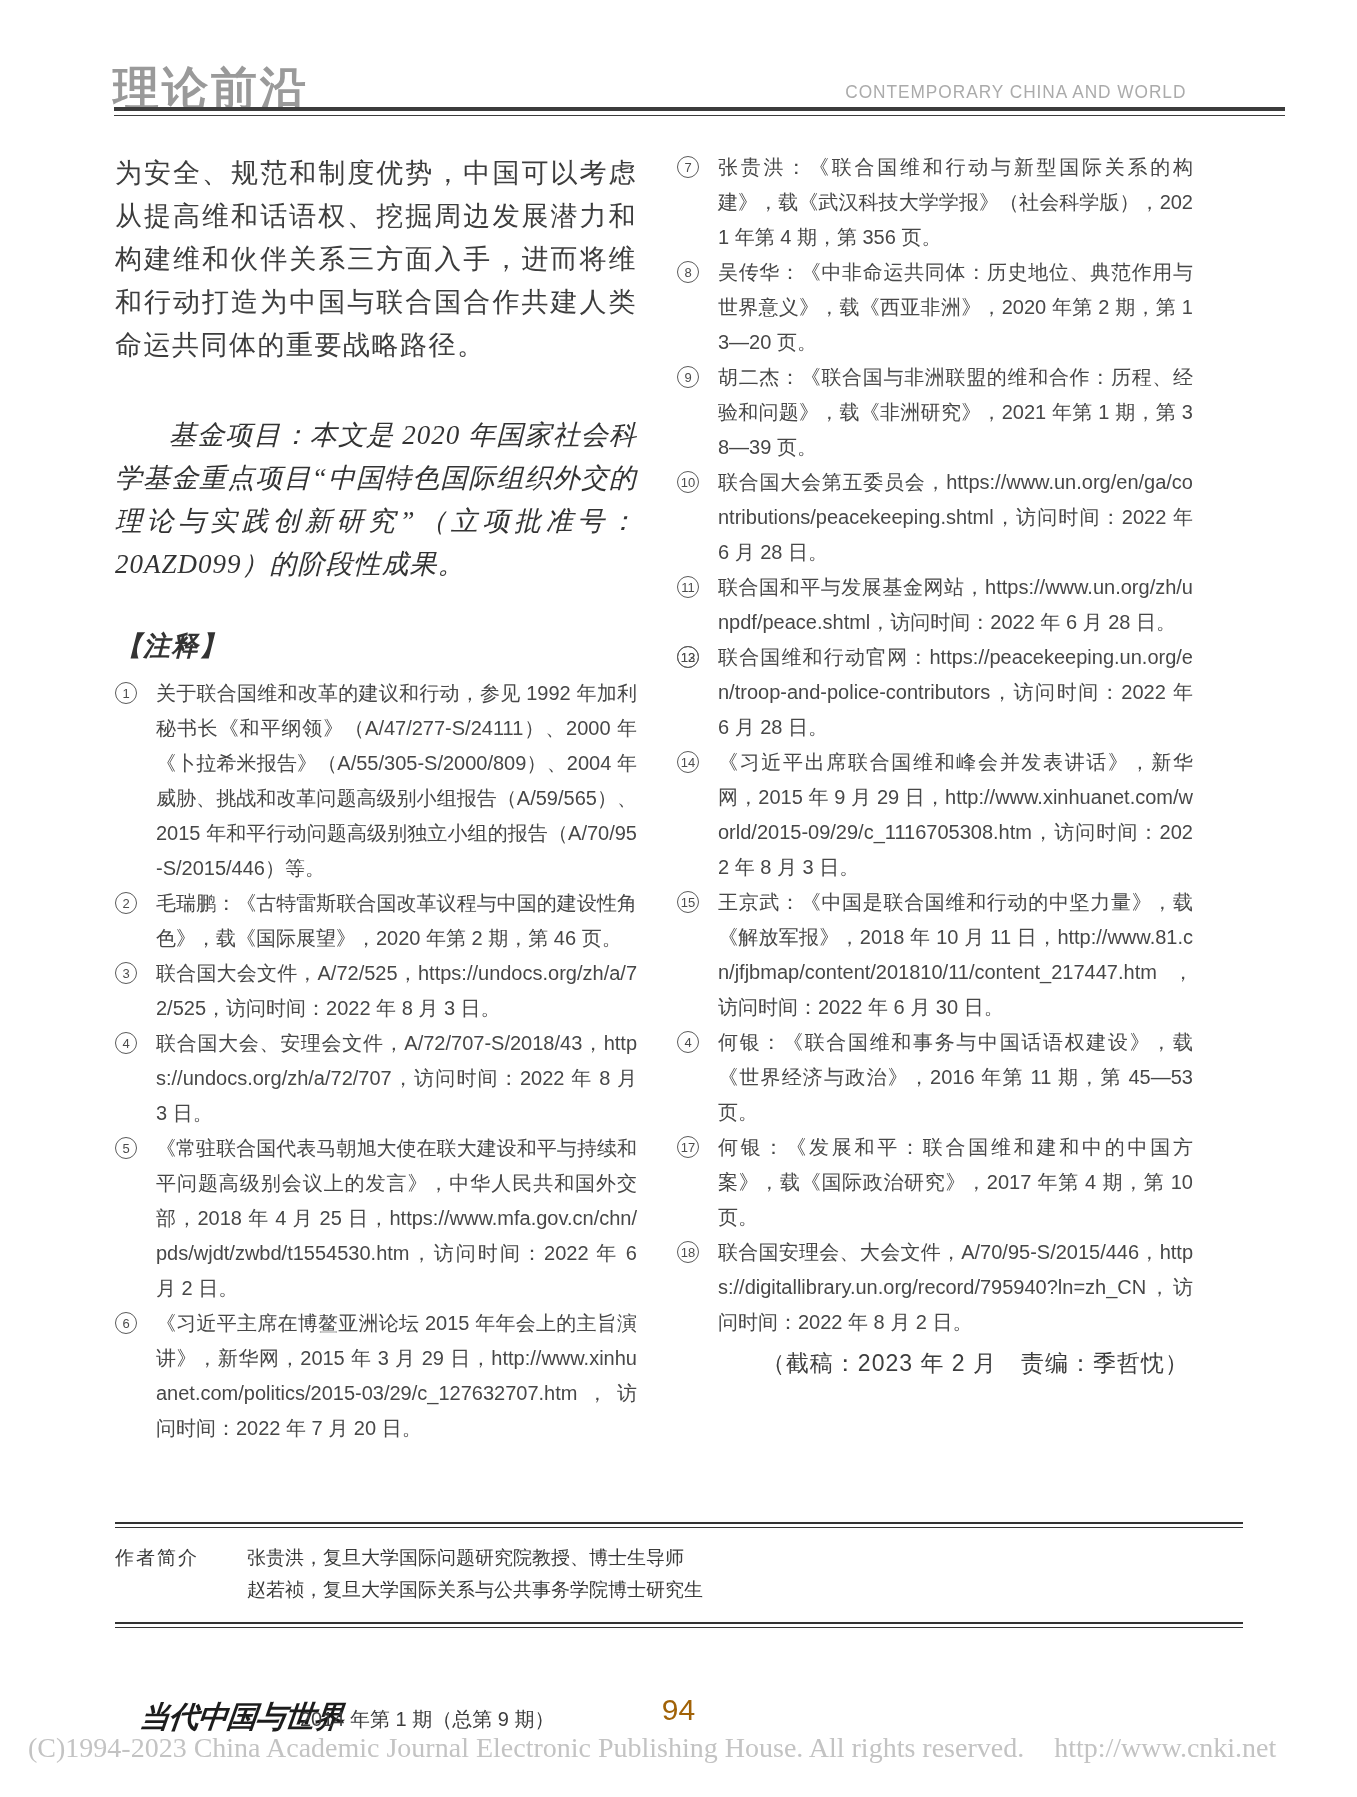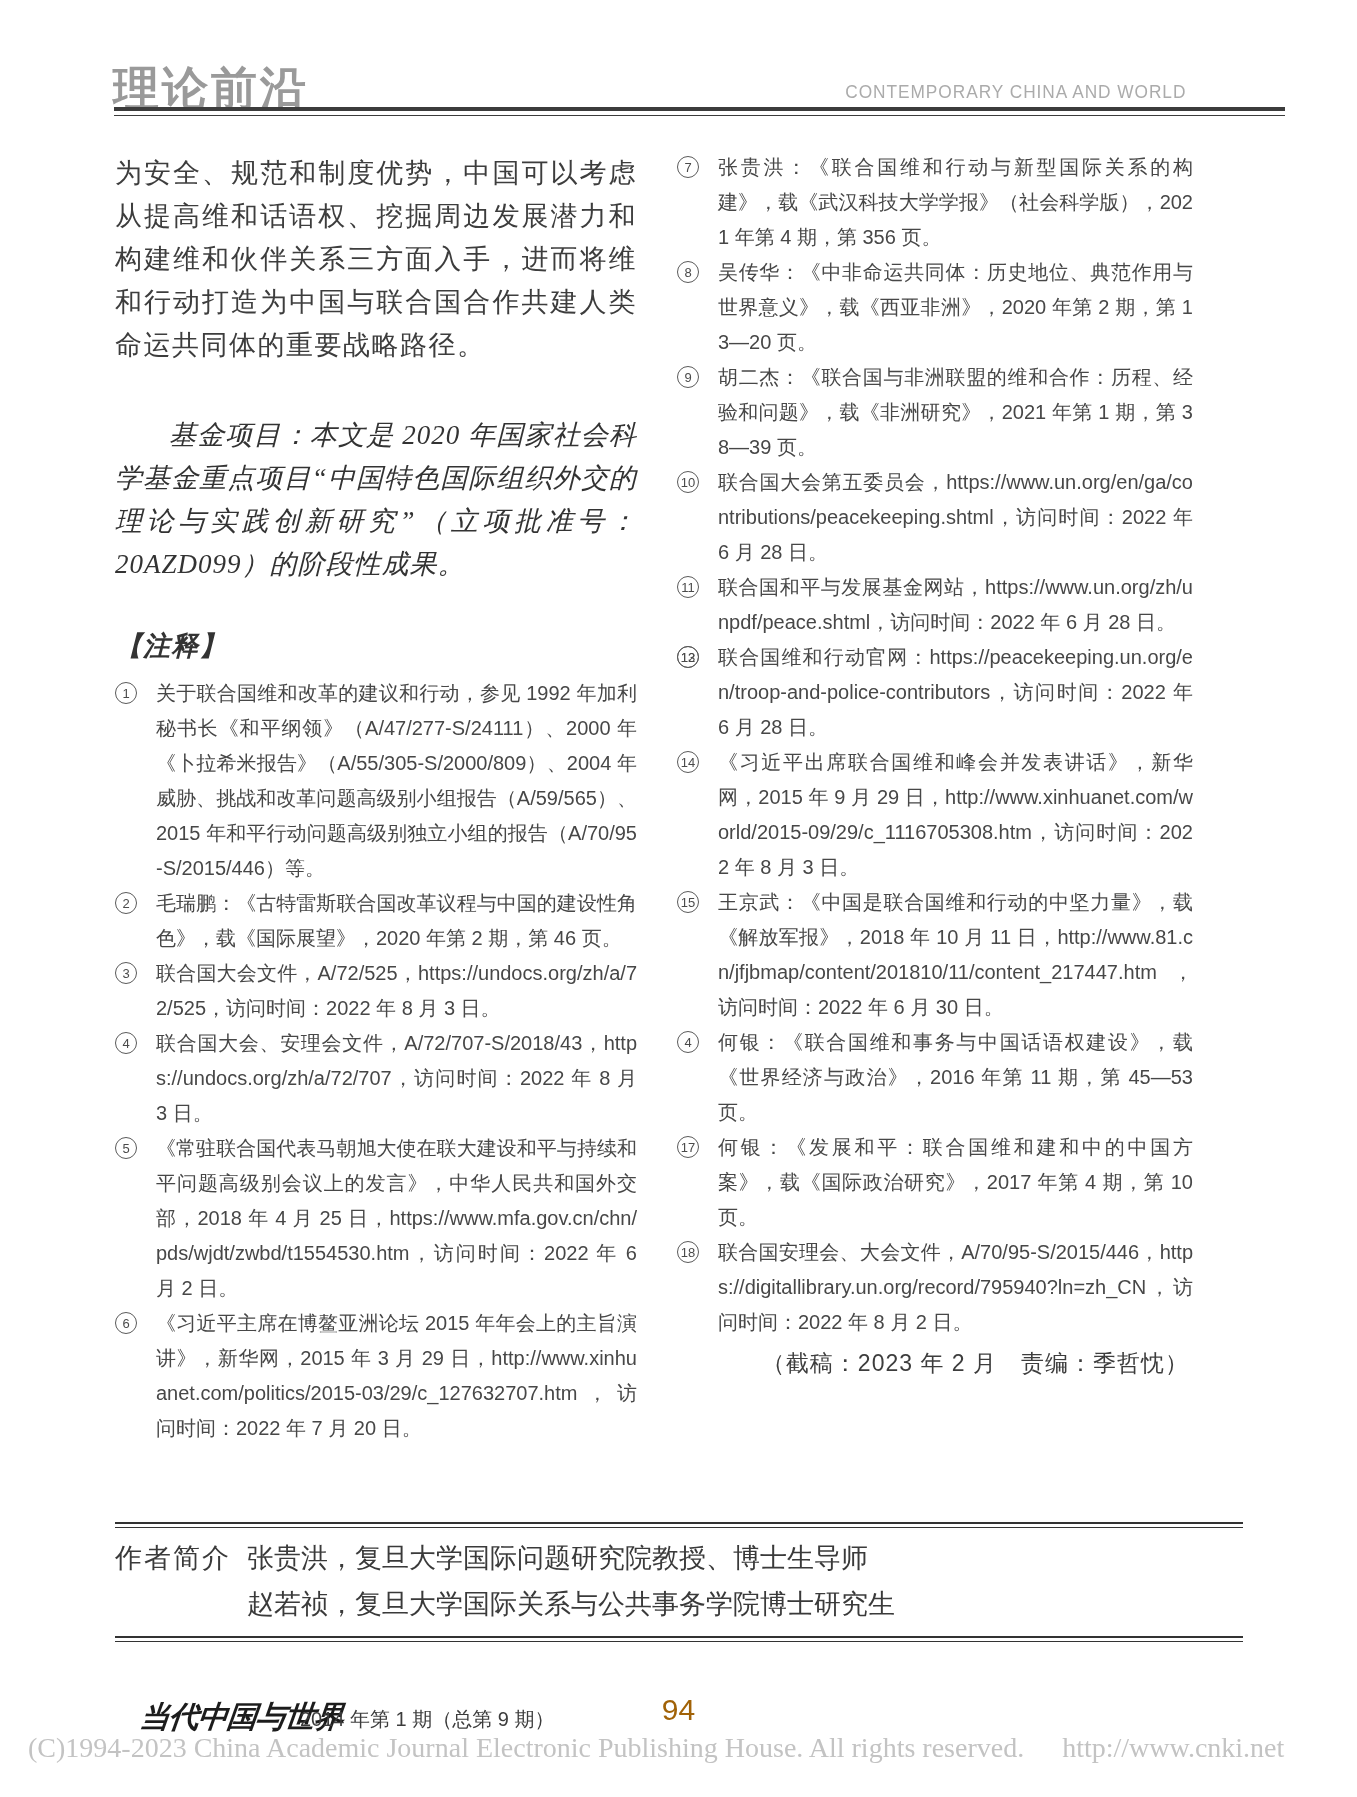--- a/index.html
+++ b/index.html
@@ -64,22 +64,22 @@
   }
   
   .authors{
     position:absolute;left:115px;top:1522px;width:1128px;
   }
   .rule-double{
     height:3px;border-top:2px solid #333;border-bottom:1px solid #333;
   }
   .authors-body{
     display:grid;grid-template-columns:132px 1fr;
-    padding:14px 0 16px 0;row-gap:14px;
-    font-size:27px;line-height:32px;color:#3a3a3a;
+    padding:14px 0 16px 0;
+    font-size:19px;line-height:32px;color:#3a3a3a;
   }
   .authors-label{letter-spacing:2px;}
   
   .footer-logo{
     position:absolute;left:140px;top:1697px;
     font-family:"DejaVu Serif",serif;font-style:italic;font-weight:bold;
     font-size:30px;color:#1c1c1c;letter-spacing:-1px;
     transform:skewX(-6deg);
   }
   .footer-issue{
@@ -88,21 +88,21 @@
   }
   .footer-page{
     position:absolute;left:50%;top:1693px;transform:translateX(-50%);
     font-size:30px;color:#a16207;
   }
   .copyright{
     position:absolute;left:28px;top:1732px;width:1320px;
     font-family:"Liberation Serif",serif;
     font-size:28px;color:#c3c3c3;white-space:nowrap;
   }
-  .copyright .url{margin-left:38px;}
+  .copyright .url{margin-left:30px;}
 </style>
 </head>
 <body>
 
 <div class="page">
 
   <div class="masthead-logo">理论前沿</div>
   <div class="masthead-en">CONTEMPORARY CHINA AND WORLD</div>
   <div class="header-rule"></div>
 

